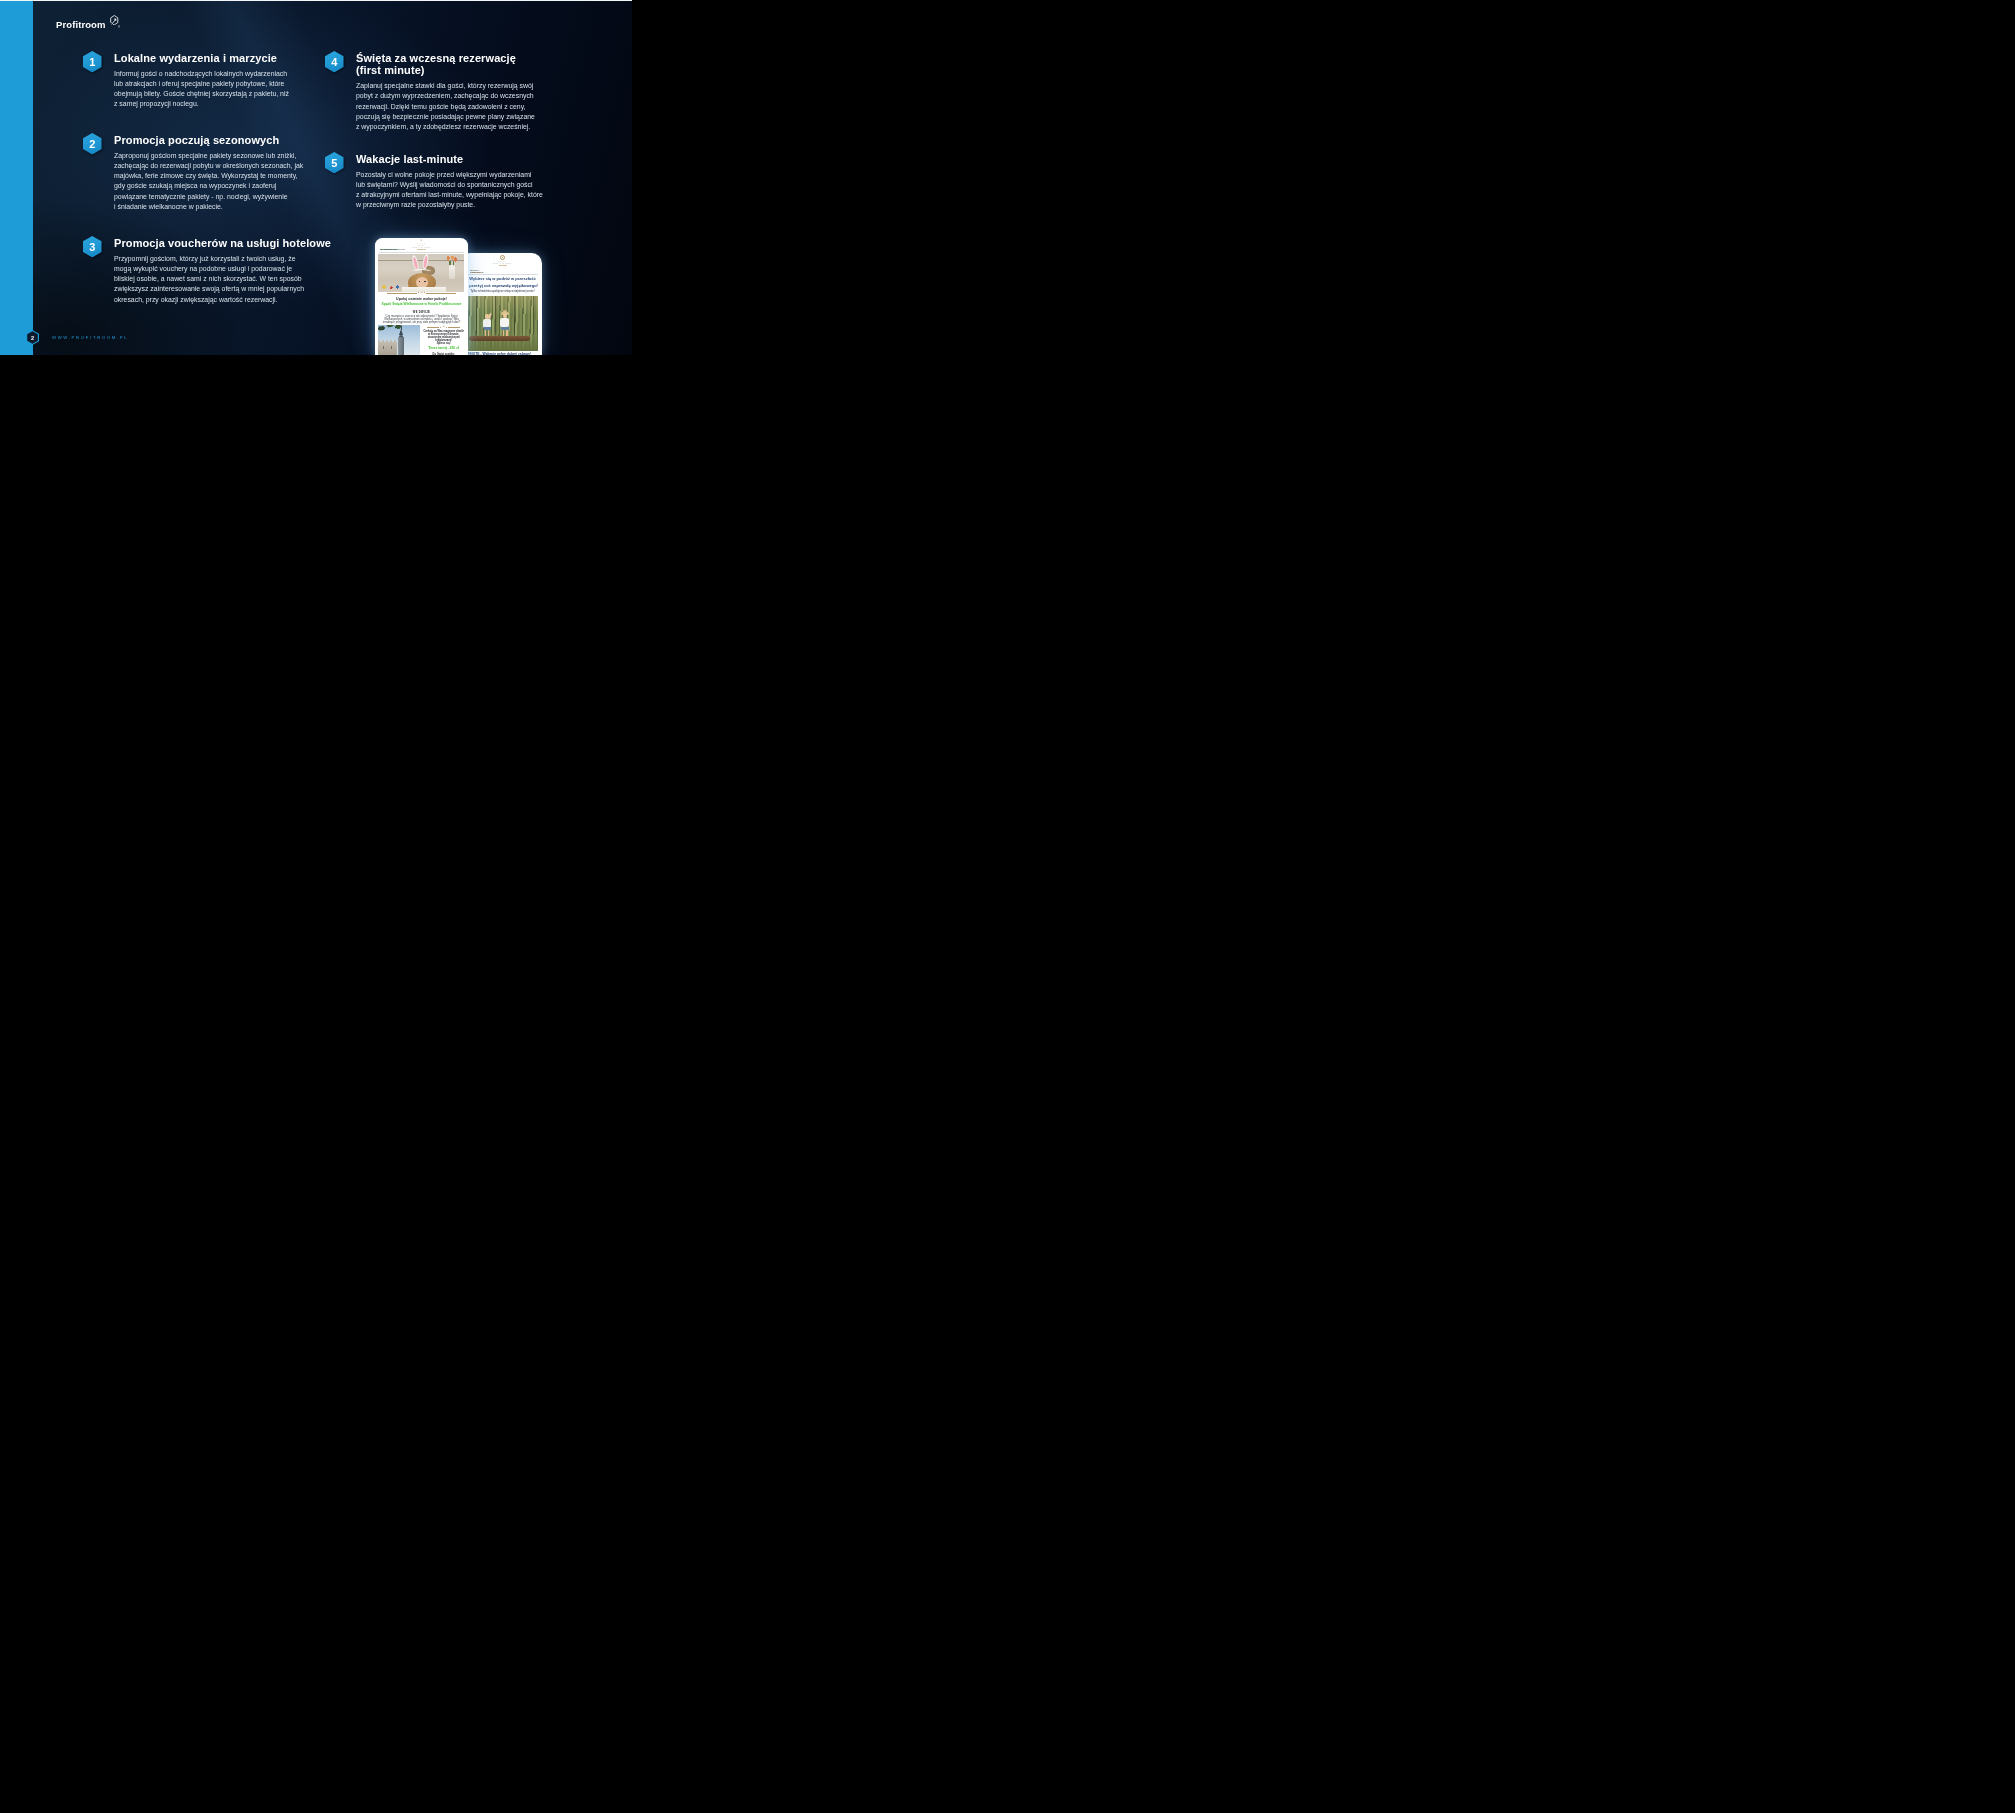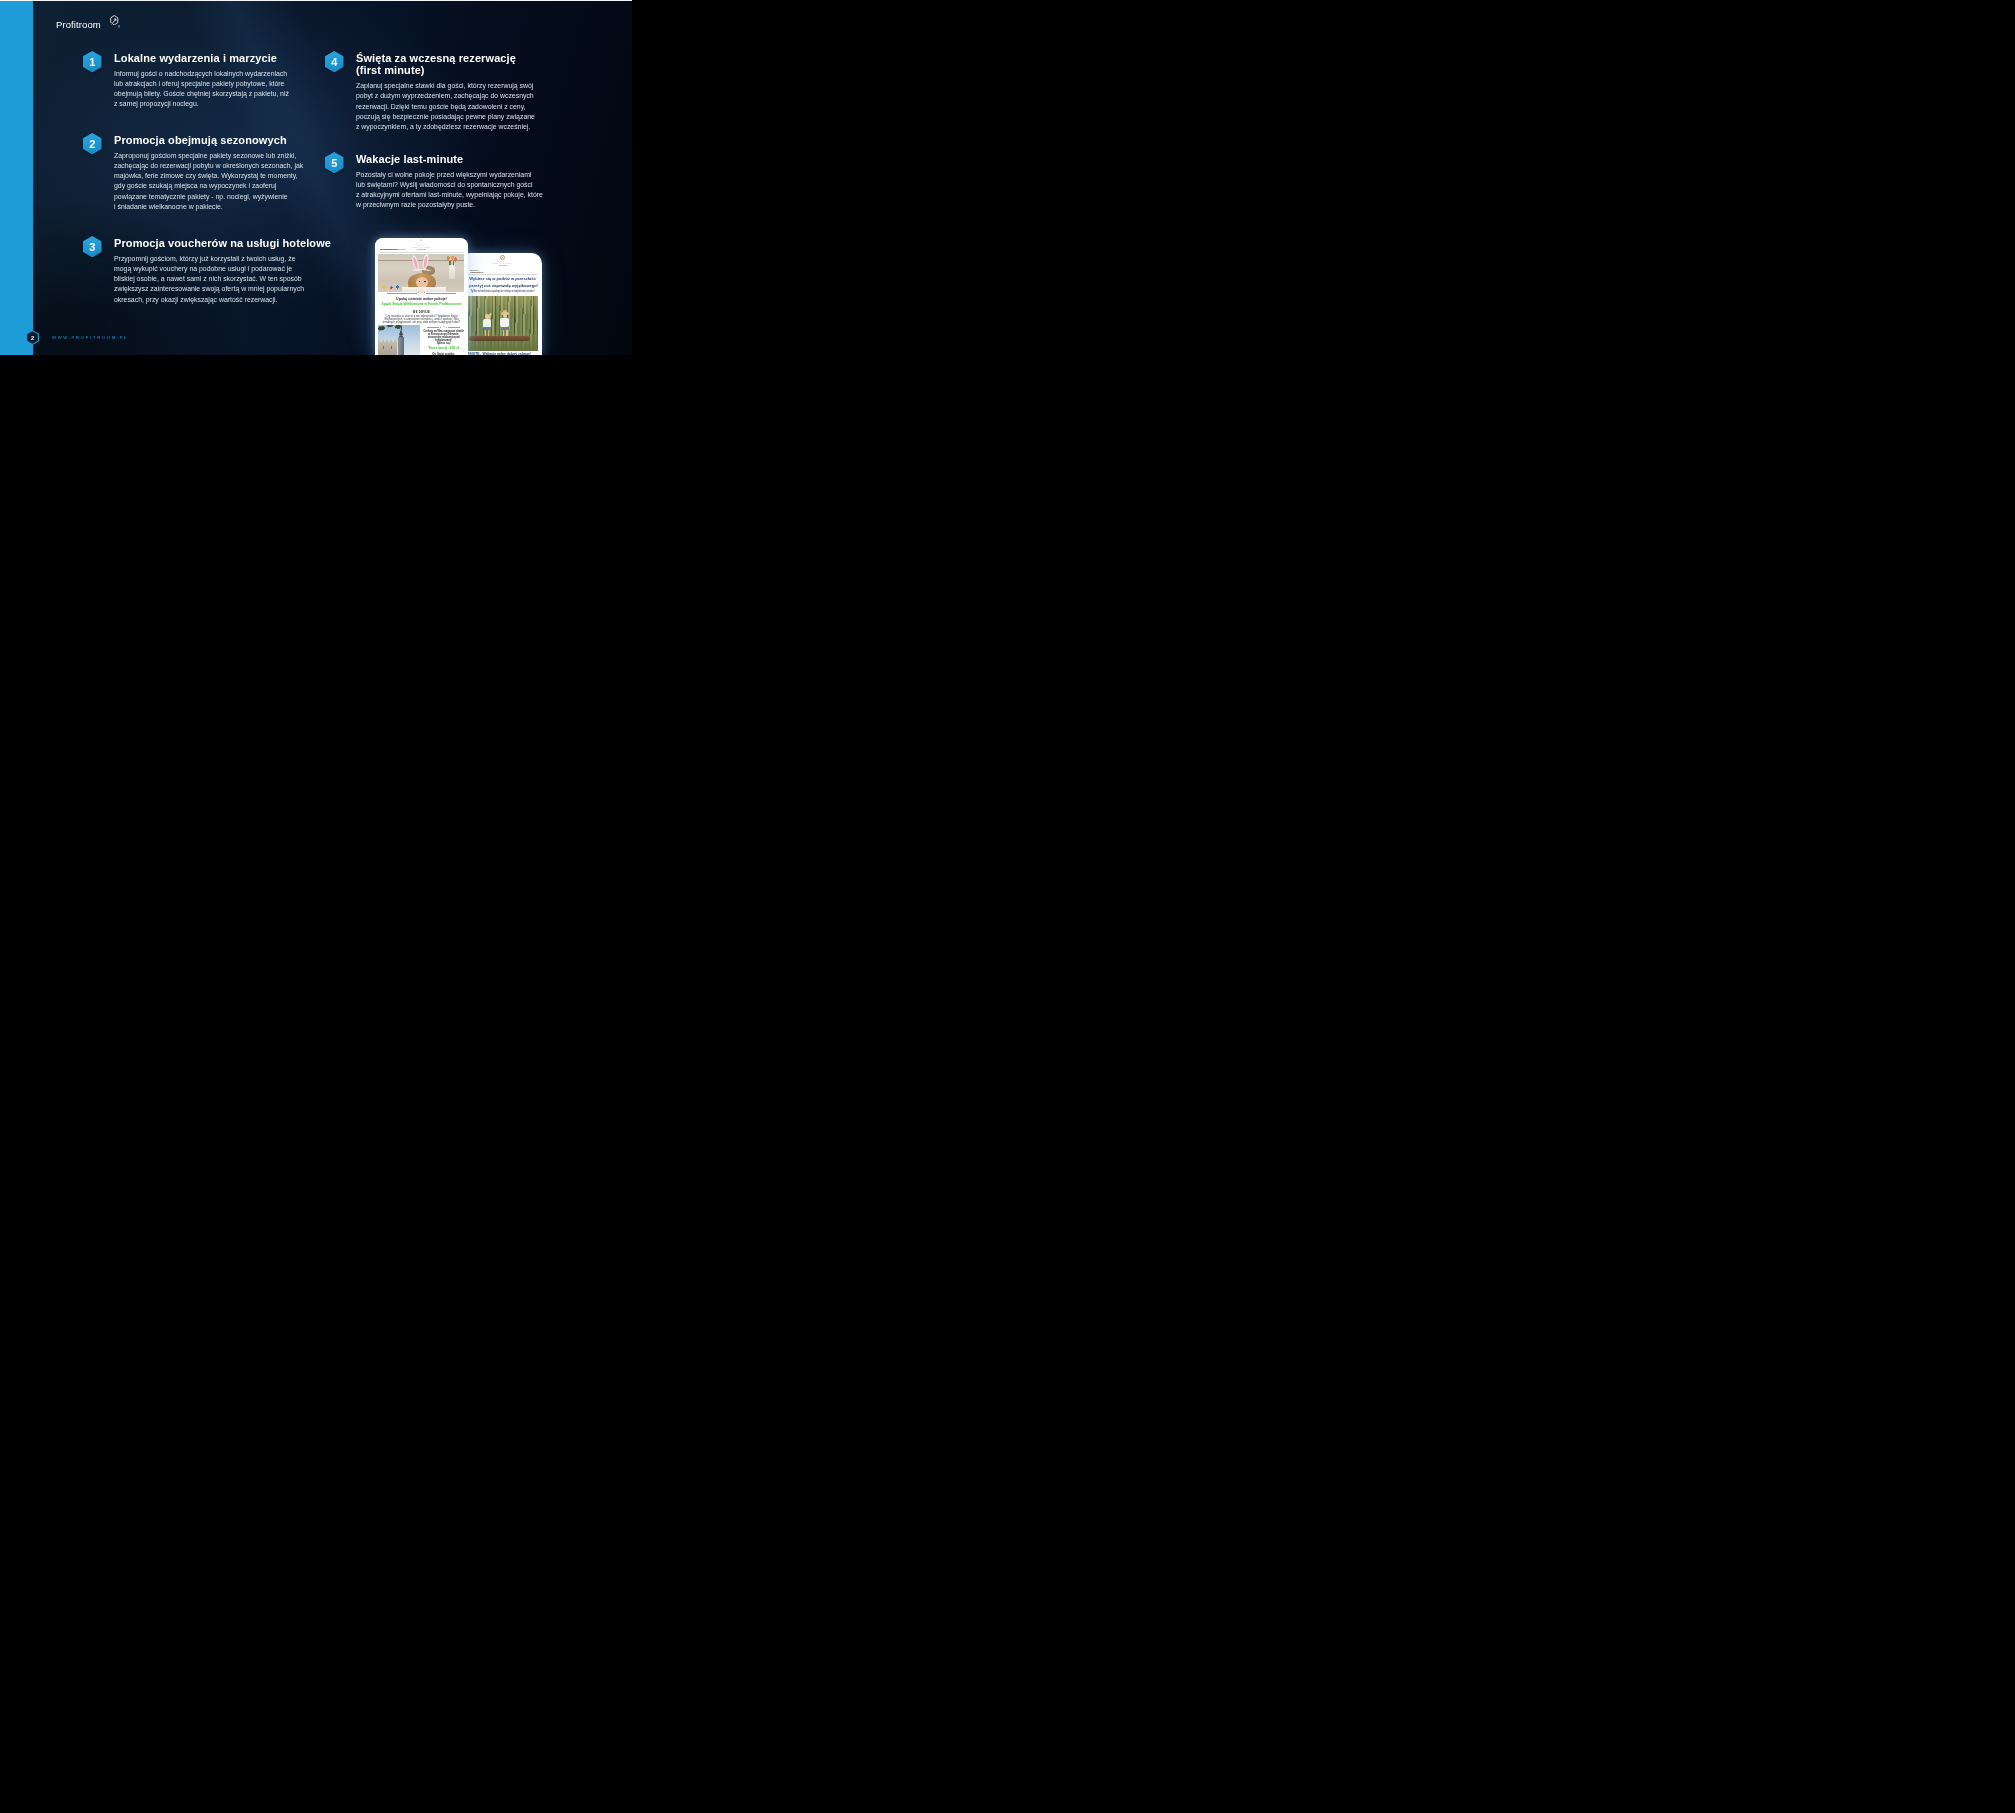--- a/index.html
+++ b/index.html
@@ -20,21 +20,21 @@
   .strip{ position:absolute; left:0; top:0; width:33px; height:355px; background:#1d9cd8; z-index:1; }
   .vtext{
     position:absolute; left:0; top:68px; width:33px; height:226px;
     display:flex; align-items:center; justify-content:center;
     writing-mode:vertical-rl; transform:rotate(180deg);
     font-size:4.2px; letter-spacing:2.6px; color:#e8f3fb; opacity:.93; font-weight:400;
   }
 
   
   .logo{ position:absolute; left:56px; top:18.5px; height:16px; z-index:2; }
-  .logo-text{ font-size:9.5px; font-weight:400; color:#fff; letter-spacing:0.1px; }
+  .logo-text{ font-size:9.5px; font-weight:700; color:#fff; letter-spacing:0.1px; }
   .logo-hex{ position:absolute; left:54px; top:-4px; }
   .logo-reg{ position:absolute; left:62px; top:6.9px; font-size:2.8px; color:#fff; }
 
   
   .section{ position:absolute; display:flex; gap:12.5px; z-index:2; }
   .sec1{ left:83px; top:51px; }
   .sec2{ left:83px; top:133px; }
   .sec3{ left:83px; top:236px; }
   .sec4{ left:325px; top:51px; }
   .sec5{ left:325px; top:152px; }
@@ -222,21 +222,21 @@
     </div>
   </section>
 
   <section class="section sec2">
     <div class="hexwrap">
         <div class="hex">
           <span>2</span>
         </div>
       </div>
     <div class="sec-text">
-      <h2 class="sec-title">Promocja obejmują sezonowych</h2>
+      <h2 class="sec-title">Promocja poczują sezonowych</h2>
       <p class="sec-body">Zaproponuj gościom specjalne pakiety sezonowe lub zniżki,
 zachęcając do rezerwacji pobytu w określonych sezonach, jak
 majówka, ferie zimowe czy święta. Wykorzystaj te momenty,
 gdy goście szukają miejsca na wypoczynek i zaoferuj
 powiązane tematycznie pakiety - np. noclegi, wyżywienie
 i śniadanie wielkanocne w pakiecie.</p>
     </div>
   </section>
 
   <section class="section sec3">

